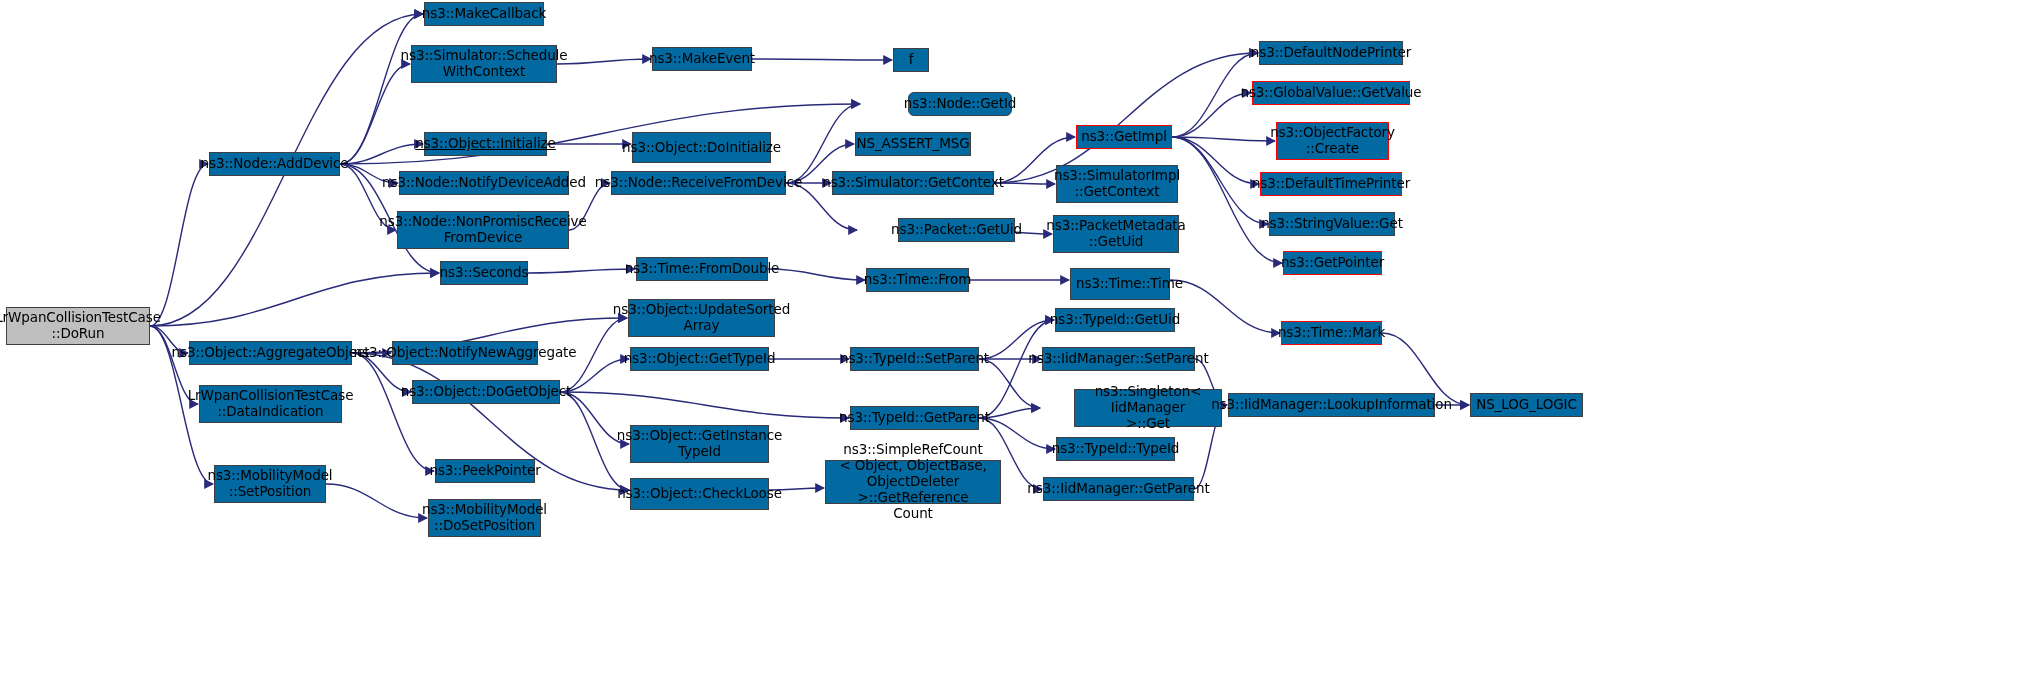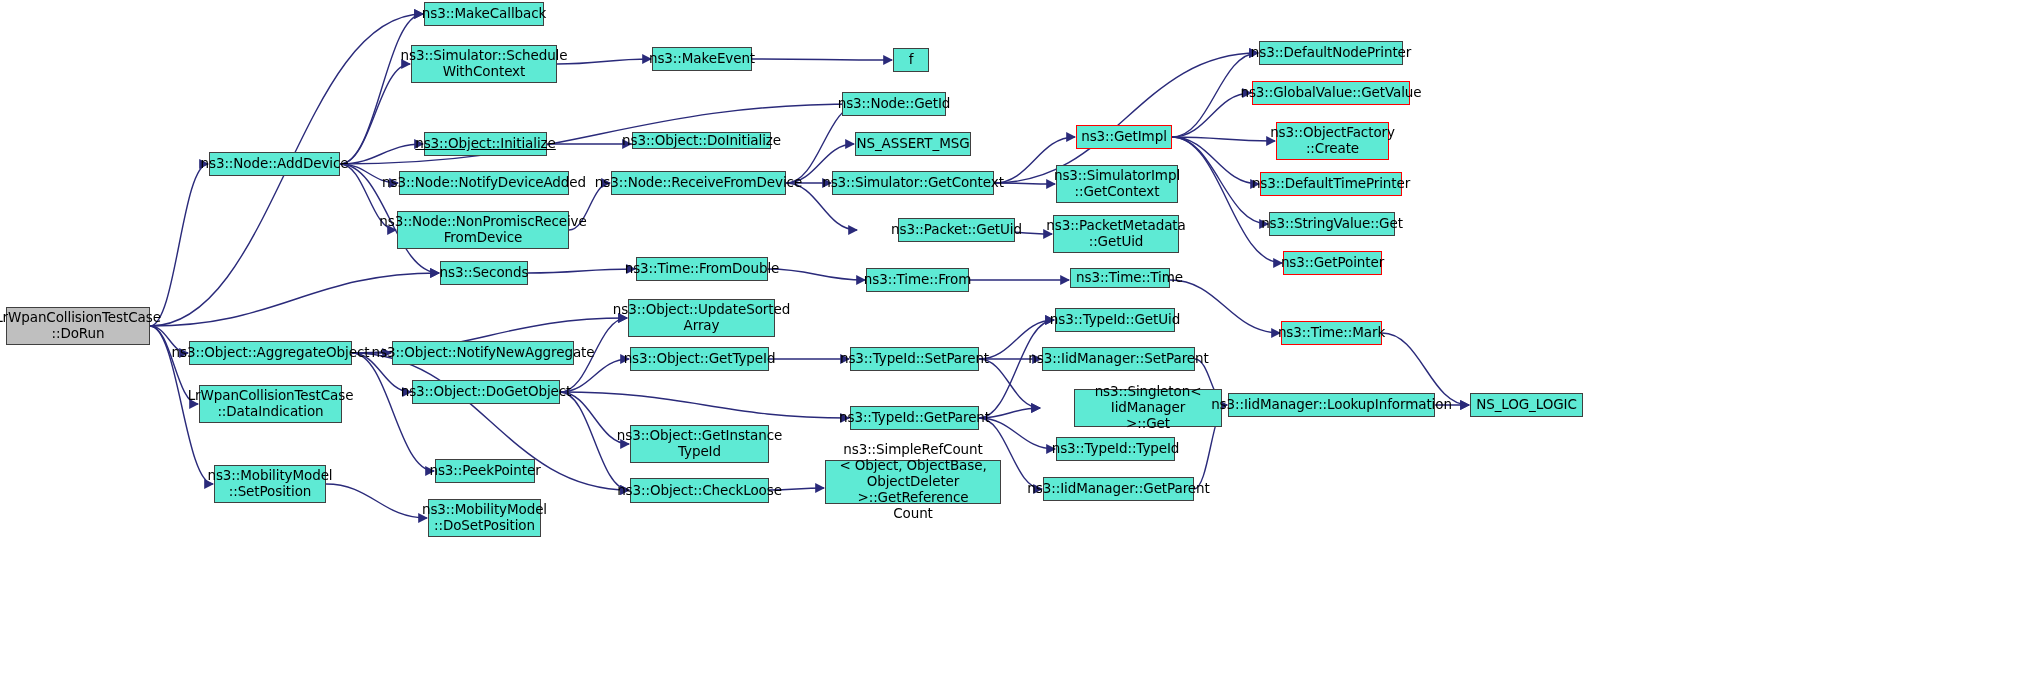--- a/index.html
+++ b/index.html
@@ -24,21 +24,21 @@
     height: 692px;
     pointer-events: none;
   }
   .node {
     position: absolute;
     box-sizing: border-box;
     display: flex;
     align-items: center;
     justify-content: center;
     text-align: center;
-    background: #5eead4;
+    background: #0369a1;
     border: 1px solid #404040;
     color: #000000;
     font-size: 13.5px;
     line-height: 1.18;
     letter-spacing: -0.1px;
     white-space: pre-line;
     padding: 0 3px;
   }
   .node.red {
     border-color: #ff0000;
@@ -123,68 +123,68 @@
   <div id="nodes-g">
       <div class="node root" style="left: 6px; top: 307px; width: 144px; height: 38px;">LrWpanCollisionTestCase
 ::DoRun</div>
       <div class="node" style="left: 424px; top: 2px; width: 120px; height: 24px;">ns3::MakeCallback</div>
       <div class="node" style="left: 411px; top: 45px; width: 146px; height: 38px;">ns3::Simulator::Schedule
 WithContext</div>
       <div class="node" style="left: 652px; top: 47px; width: 100px; height: 24px;">ns3::MakeEvent</div>
       <div class="node" style="left: 893px; top: 48px; width: 36px; height: 24px;">f</div>
       <div class="node" style="left: 209px; top: 152px; width: 131px; height: 24px;">ns3::Node::AddDevice</div>
       <div class="node" style="left: 424px; top: 132px; width: 123px; height: 24px; text-decoration: underline;">ns3::Object::Initialize</div>
-      <div class="node" style="left: 632px; top: 132px; width: 139px; height: 17px;">ns3::Object::DoInitialize</div>
+      <div class="node" style="left: 632px; top: 132px; width: 139px; height: 31px;">ns3::Object::DoInitialize</div>
       <div class="node" style="left: 399px; top: 171px; width: 170px; height: 24px;">ns3::Node::NotifyDeviceAdded</div>
       <div class="node" style="left: 397px; top: 211px; width: 172px; height: 38px;">ns3::Node::NonPromiscReceive
 FromDevice</div>
       <div class="node" style="left: 611px; top: 171px; width: 175px; height: 24px;">ns3::Node::ReceiveFromDevice</div>
-      <div class="node" style="left: 842px; top: 92px; width: 104px; height: 24px;">ns3::Node::GetId</div>
+      <div class="node" style="left: 908px; top: 92px; width: 104px; height: 24px; border-radius: 6px;">ns3::Node::GetId</div>
       <div class="node" style="left: 855px; top: 132px; width: 116px; height: 24px;">NS_ASSERT_MSG</div>
       <div class="node" style="left: 832px; top: 171px; width: 162px; height: 24px;">ns3::Simulator::GetContext</div>
       <div class="node" style="left: 858px; top: 218px; width: 117px; height: 24px; margin-left: 40px;">ns3::Packet::GetUid</div>
       <div class="node" style="left: 1056px; top: 165px; width: 122px; height: 38px;">ns3::SimulatorImpl
 ::GetContext</div>
       <div class="node" style="left: 1053px; top: 215px; width: 126px; height: 38px;">ns3::PacketMetadata
 ::GetUid</div>
       <div class="node red" style="left: 1076px; top: 125px; width: 96px; height: 24px;">ns3::GetImpl</div>
       <div class="node" style="left: 1259px; top: 41px; width: 144px; height: 24px;">ns3::DefaultNodePrinter</div>
       <div class="node red" style="left: 1252px; top: 81px; width: 158px; height: 24px;">ns3::GlobalValue::GetValue</div>
       <div class="node red" style="left: 1276px; top: 122px; width: 113px; height: 38px;">ns3::ObjectFactory
 ::Create</div>
       <div class="node red" style="left: 1260px; top: 172px; width: 142px; height: 24px;">ns3::DefaultTimePrinter</div>
       <div class="node" style="left: 1269px; top: 212px; width: 126px; height: 24px;">ns3::StringValue::Get</div>
       <div class="node red" style="left: 1283px; top: 251px; width: 99px; height: 24px;">ns3::GetPointer</div>
       <div class="node" style="left: 440px; top: 261px; width: 88px; height: 24px;">ns3::Seconds</div>
       <div class="node" style="left: 636px; top: 257px; width: 132px; height: 24px;">ns3::Time::FromDouble</div>
       <div class="node" style="left: 866px; top: 268px; width: 103px; height: 24px;">ns3::Time::From</div>
-      <div class="node" style="left: 1070px; top: 268px; width: 100px; height: 20px; padding-left: 22px;">ns3::Time::Time</div>
+      <div class="node" style="left: 1070px; top: 268px; width: 100px; height: 32px; padding-left: 22px;">ns3::Time::Time</div>
       <div class="node red" style="left: 1281px; top: 321px; width: 101px; height: 24px;">ns3::Time::Mark</div>
       <div class="node" style="left: 189px; top: 341px; width: 163px; height: 24px;">ns3::Object::AggregateObject</div>
       <div class="node" style="left: 628px; top: 299px; width: 147px; height: 38px;">ns3::Object::UpdateSorted
 Array</div>
-      <div class="node" style="left: 392px; top: 341px; width: 182px; height: 24px;">ns3::Object::NotifyNewAggregate</div>
+      <div class="node" style="left: 392px; top: 341px; width: 146px; height: 24px;">ns3::Object::NotifyNewAggregate</div>
       <div class="node" style="left: 630px; top: 347px; width: 139px; height: 24px;">ns3::Object::GetTypeId</div>
       <div class="node" style="left: 850px; top: 347px; width: 129px; height: 24px;">ns3::TypeId::SetParent</div>
       <div class="node" style="left: 1055px; top: 308px; width: 120px; height: 24px;">ns3::TypeId::GetUid</div>
       <div class="node" style="left: 1042px; top: 347px; width: 153px; height: 24px;">ns3::IidManager::SetParent</div>
       <div class="node" style="left: 1041px; top: 389px; width: 148px; height: 38px; margin-left: 33px;">ns3::Singleton&lt; IidManager
 &gt;::Get</div>
       <div class="node" style="left: 1056px; top: 437px; width: 119px; height: 24px;">ns3::TypeId::TypeId</div>
       <div class="node" style="left: 1043px; top: 477px; width: 151px; height: 24px;">ns3::IidManager::GetParent</div>
       <div class="node" style="left: 1228px; top: 393px; width: 207px; height: 24px;">ns3::IidManager::LookupInformation</div>
       <div class="node" style="left: 1470px; top: 393px; width: 113px; height: 24px;">NS_LOG_LOGIC</div>
       <div class="node" style="left: 199px; top: 385px; width: 143px; height: 38px;">LrWpanCollisionTestCase
 ::DataIndication</div>
       <div class="node" style="left: 412px; top: 380px; width: 148px; height: 24px;">ns3::Object::DoGetObject</div>
       <div class="node" style="left: 850px; top: 406px; width: 129px; height: 24px;">ns3::TypeId::GetParent</div>
       <div class="node" style="left: 630px; top: 425px; width: 139px; height: 38px;">ns3::Object::GetInstance
 TypeId</div>
       <div class="node" style="left: 435px; top: 459px; width: 100px; height: 24px;">ns3::PeekPointer</div>
-      <div class="node" style="left: 630px; top: 478px; width: 139px; height: 25px;">ns3::Object::CheckLoose</div>
+      <div class="node" style="left: 630px; top: 478px; width: 139px; height: 32px;">ns3::Object::CheckLoose</div>
       <div class="node" style="left: 825px; top: 460px; width: 176px; height: 44px; text-align: center;">ns3::SimpleRefCount
 &lt; Object, ObjectBase,
 ObjectDeleter &gt;::GetReference
 Count</div>
       <div class="node" style="left: 214px; top: 465px; width: 112px; height: 38px;">ns3::MobilityModel
 ::SetPosition</div>
       <div class="node" style="left: 428px; top: 499px; width: 113px; height: 38px;">ns3::MobilityModel
 ::DoSetPosition</div>
     </div>
 </div>

